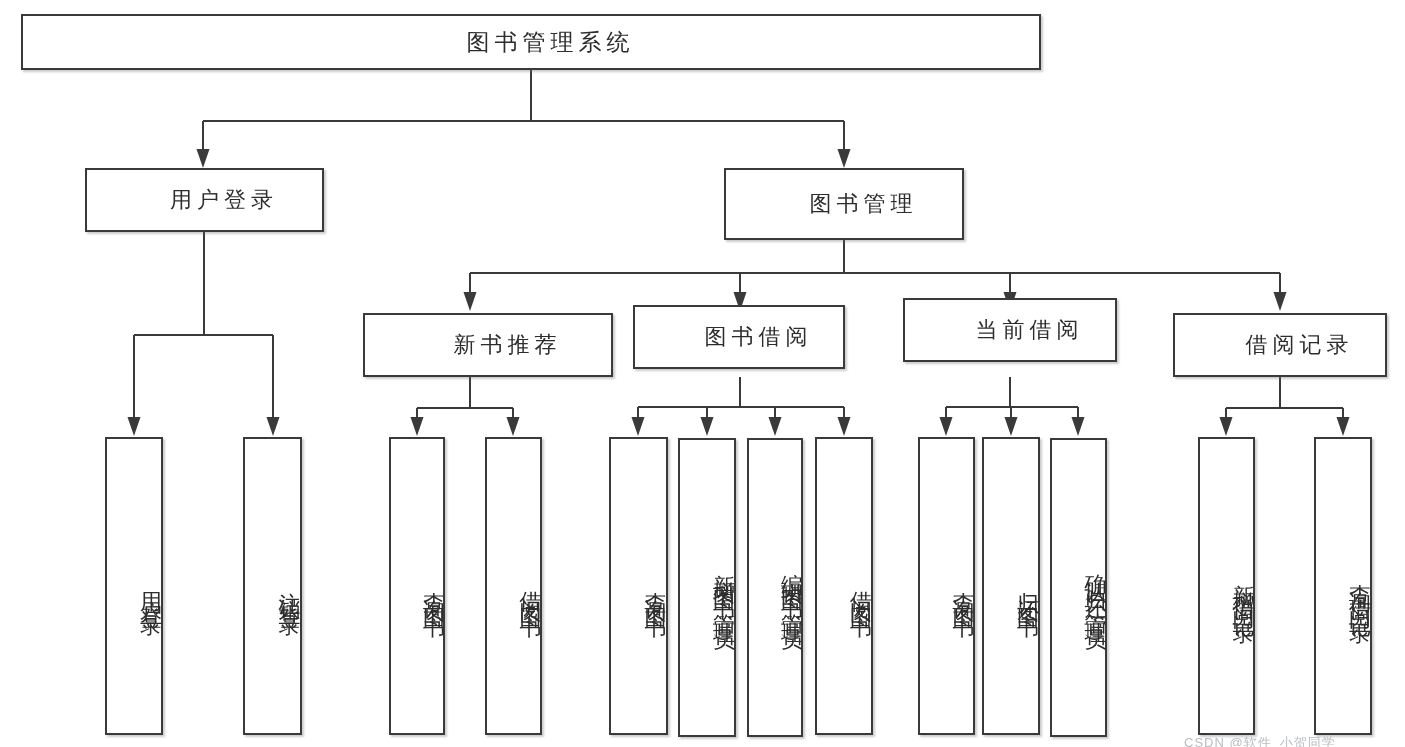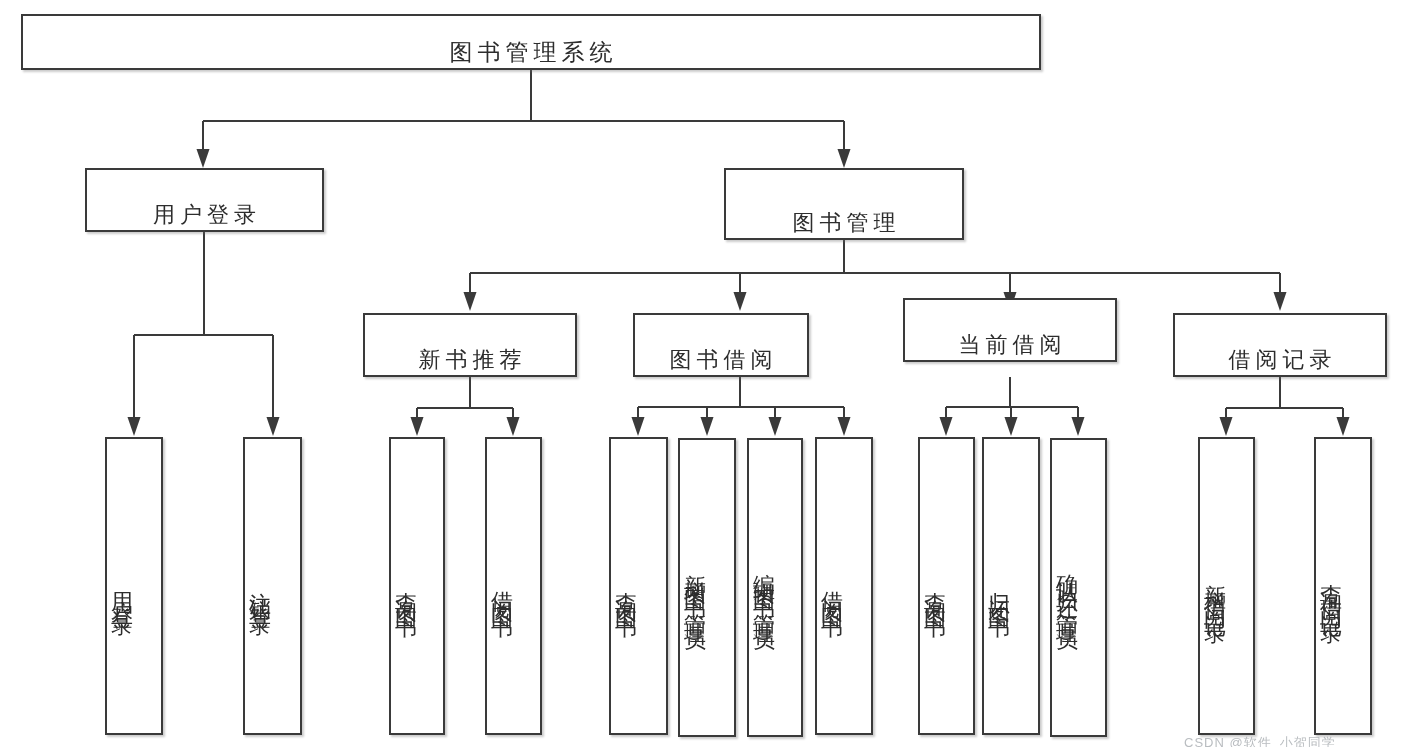--- a/index.html
+++ b/index.html
@@ -22,23 +22,24 @@
     width: 1405px;
     height: 747px;
   }
   .box {
     position: absolute;
     box-sizing: border-box;
     border: 2.5px solid #3a3a3a;
     background: #ffffff;
     color: #2d2d2d;
     display: flex;
-    align-items: flex-end;
+    align-items: center;
     justify-content: center;
     box-shadow: 2px 2px 2px rgba(110,110,110,0.35);
+    padding-left: 34px;
   }
   .hbox {
     font-size: 22px;
     letter-spacing: 5px;
     white-space: nowrap;
   }
   .hbox .lbl { padding-left: 5px; } 
   .title-box { font-size: 23px; }
   .vbox {
     writing-mode: vertical-rl;
@@ -113,24 +114,24 @@
     <span class="lbl">图书管理系统</span>
   </div>
 
   <div class="box hbox" style="left:85px;top:168px;width:239px;height:64px">
     <span class="lbl">用户登录</span>
   </div>
   <div class="box hbox" style="left:724px;top:168px;width:240px;height:72px">
     <span class="lbl">图书管理</span>
   </div>
 
-  <div class="box hbox" style="left:363px;top:313px;width:214px;height:64px">
+  <div class="box hbox" style="left:363px;top:313px;width:250px;height:64px">
     <span class="lbl">新书推荐</span>
   </div>
-  <div class="box hbox" style="left:633px;top:313px;width:176px;height:64px">
+  <div class="box hbox" style="left:633px;top:305px;width:212px;height:64px">
     <span class="lbl">图书借阅</span>
   </div>
   <div class="box hbox" style="left:903px;top:298px;width:214px;height:64px">
     <span class="lbl">当前借阅</span>
   </div>
   <div class="box hbox" style="left:1173px;top:313px;width:214px;height:64px">
     <span class="lbl">借阅记录</span>
   </div>
 
   <div class="box vbox" style="left:105px;top:437px;width:58px;height:298px">

